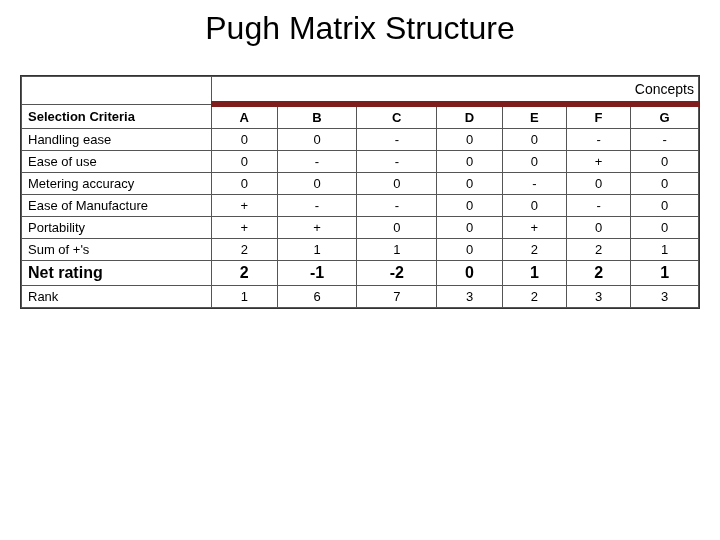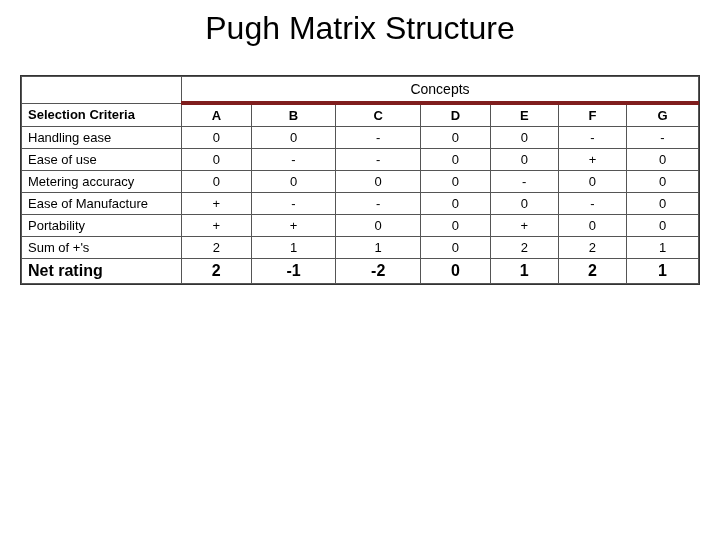--- a/index.html
+++ b/index.html
@@ -29,23 +29,23 @@
       border-collapse: collapse;
       font-size: 13px;
     }
     th, td {
       border: 1px solid #555;
       padding: 3px 6px;
       text-align: left;
       vertical-align: middle;
     }
     .concepts-header {
-      text-align: center;
+      text-align: right;
       font-size: 14px;
-      border-bottom: 4px solid #7f1d1d;
+      border-bottom: 6px solid #7f1d1d;
       padding: 4px;
     }
     .col-header {
       text-align: center;
       font-weight: bold;
     }
     .row-criteria {
       font-weight: normal;
     }
     .row-net-rating td {
@@ -57,21 +57,21 @@
       font-size: 13px;
     }
     .row-continue td {
       font-weight: normal;
       font-size: 13px;
     }
     .cell-center {
       text-align: center;
     }
     .criteria-col {
-      width: 160px;
+      width: 190px;
     }
     .concepts-span {
       background: #fff;
     }
   </style>
 </head>
 <body>
 
 <h1>Pugh Matrix Structure</h1>
 
@@ -157,15 +157,25 @@
         <tr class="row-net-rating">
           <td class="criteria-col row-criteria">Net rating</td>
           <td class="cell-center">2</td>
           <td class="cell-center">-1</td>
           <td class="cell-center">-2</td>
           <td class="cell-center">0</td>
           <td class="cell-center">1</td>
           <td class="cell-center">2</td>
           <td class="cell-center">1</td>
         </tr>
+        <tr class="row-rank">
+          <td class="criteria-col row-criteria">Rank</td>
+          <td class="cell-center">1</td>
+          <td class="cell-center">6</td>
+          <td class="cell-center">7</td>
+          <td class="cell-center">3</td>
+          <td class="cell-center">2</td>
+          <td class="cell-center">3</td>
+          <td class="cell-center">3</td>
+        </tr>
       </tbody>
   </table>
 </div>
 
 </body></html>

